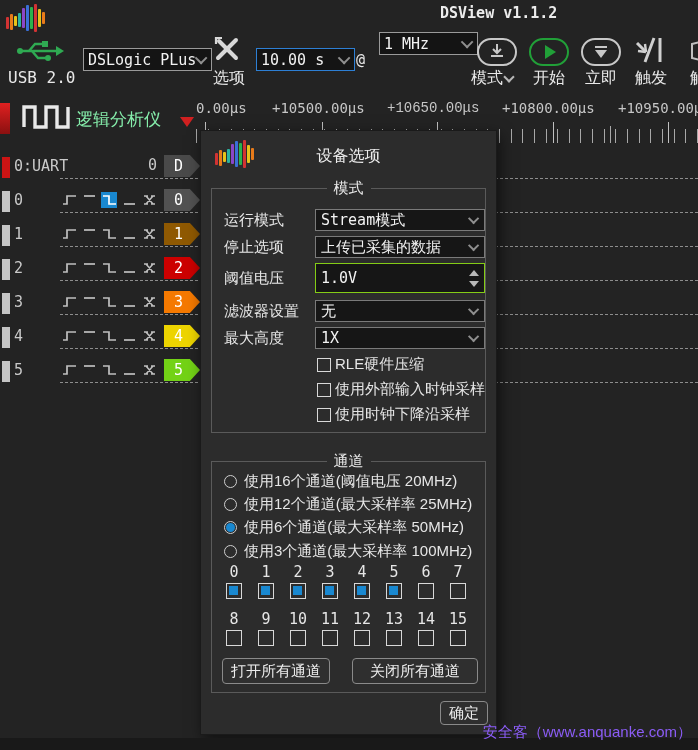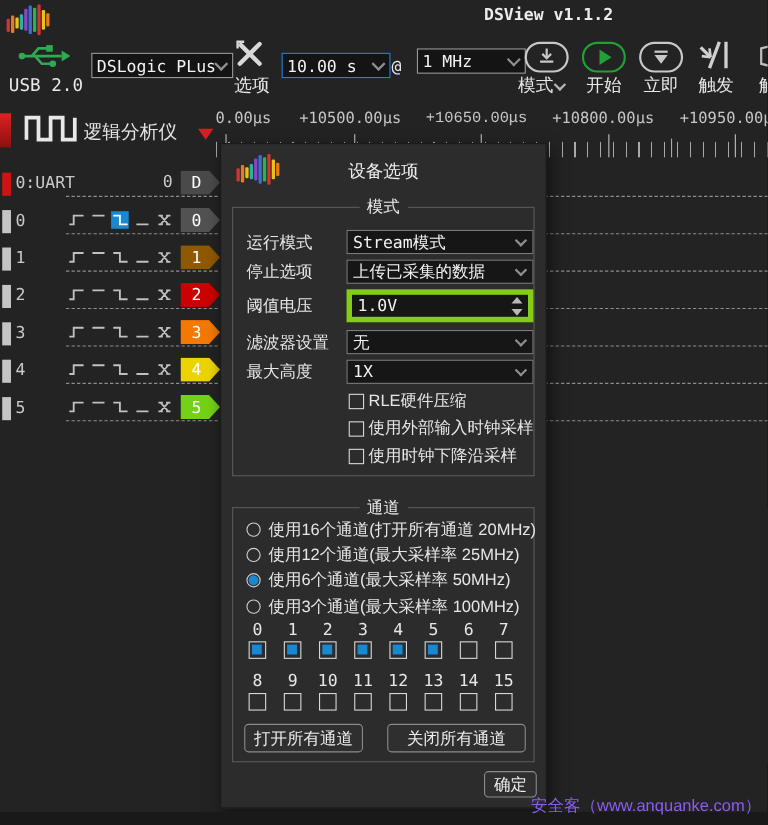--- a/index.html
+++ b/index.html
@@ -35,21 +35,21 @@
   .rlabel{position:absolute;top:100px;font:14px "DejaVu Sans Mono",monospace;color:#c6c6c6;white-space:nowrap;}
   .minticks{position:absolute;left:196px;top:129px;width:502px;height:14px;
             background:repeating-linear-gradient(to right,#a8a8a8 0 1px,transparent 1px 11.65px);}
   .mt{position:absolute;top:122px;width:1px;height:21px;background:#c0c0c0;}
   .mm{position:absolute;top:126px;width:1px;height:17px;background:#a8a8a8;}
   .marker{position:absolute;left:180px;top:117px;width:0;height:0;
           border-left:7px solid transparent;border-right:7px solid transparent;border-top:10px solid #d02020;}
 
   
   .redbar{position:absolute;left:0;top:103px;width:10px;height:31px;background:linear-gradient(#e02020,#8a1010);}
-  .devlabel{position:absolute;left:76px;top:108px;font-size:17px;color:#e5e5e5;}
+  .devlabel{position:absolute;left:76px;top:108px;font-size:17px;color:#86efac;}
 
   
   .row{position:absolute;left:0;width:698px;height:34px;z-index:1;}
   .row .chsq{position:absolute;left:2px;top:7px;width:8px;height:21px;background:#c4c4c4;}
   .row-uart .chsq{background:#cc1414;}
   .row .chlabel{position:absolute;left:14px;top:7px;font:15px "DejaVu Sans Mono",monospace;color:#c9c9c9;}
   .row .dash{position:absolute;left:60px;right:0;top:28px;border-top:1px dashed #8d8d8d;}
   .row .uval{position:absolute;left:148px;top:6px;font:15px "DejaVu Sans Mono",monospace;color:#c9c9c9;}
   .flag{position:absolute;left:164px;top:5px;width:36px;height:22px;
         clip-path:polygon(0 0,72% 0,100% 50%,72% 100%,0 100%);
@@ -76,21 +76,21 @@
                  background:#2c2c2c;padding:0 7px;font-size:15px;color:#e8e8e8;white-space:nowrap;}
   .g-mode{top:57px;height:245px;}
   .g-chan{top:330px;height:232px;}
   .frow{position:absolute;left:0;width:100%;}
   .flabel{position:absolute;left:12px;font-size:15px;color:#e6e6e6;}
   .fcombo{position:absolute;left:103px;width:170px;height:22px;background:#161616;border:1px solid #7a7a7a;
           box-sizing:border-box;display:flex;align-items:center;padding:0 5px;
           font:15px "DejaVu Sans Mono",monospace;color:#f2f2f2;}
   .fcombo .chev{margin-left:auto;width:6px;height:6px;border-left:2px solid #8f8f8f;border-bottom:2px solid #8f8f8f;
                 transform:rotate(-45deg) translateY(-2px);}
-  .fspin{position:absolute;left:103px;width:170px;height:30px;background:#161616;border:5px solid #84cc16;
+  .fspin{position:absolute;left:103px;width:170px;height:30px;background:#161616;border:1px solid #84cc16;
          box-sizing:border-box;display:flex;align-items:center;padding:0 5px;
          font:15px "DejaVu Sans Mono",monospace;color:#f2f2f2;}
   .spinbtns{margin-left:auto;display:flex;flex-direction:column;gap:5px;align-items:center;}
   .tri-up{width:0;height:0;border-left:5px solid transparent;border-right:5px solid transparent;border-bottom:6px solid #b8b8b8;}
   .tri-dn{width:0;height:0;border-left:5px solid transparent;border-right:5px solid transparent;border-top:6px solid #b8b8b8;}
   .cbrow{position:absolute;left:105px;display:flex;align-items:center;gap:4px;font-size:15px;color:#e6e6e6;}
   .cb{width:14px;height:14px;border:1px solid #d8d8d8;box-sizing:border-box;background:transparent;position:relative;flex:none;}
   .cb.checked::after{content:"";position:absolute;left:2px;top:2px;width:8px;height:8px;background:#1988d0;}
   .radiorow{position:absolute;left:12px;display:flex;align-items:center;gap:7px;font-size:15px;color:#e6e6e6;white-space:nowrap;}
   .radio{width:13px;height:13px;border:1px solid #cfcfcf;border-radius:50%;box-sizing:border-box;position:relative;flex:none;}
@@ -158,21 +158,21 @@
   </svg>
   <div class="tlabel" style="left:213px;top:68px;">选项</div>
 
   <div class="combo blue" style="left:256px;top:48px;width:89px;">
     <span>10.00 s</span>
     <span class="chev"></span>
   </div>
 
   <div class="tlabel mono" style="left:356px;top:51px;font-size:15px;">@</div>
 
-  <div class="combo" style="left:379px;top:44px;width:89px;justify-content:center;">
+  <div class="combo" style="left:379px;top:32px;width:89px;justify-content:center;">
     <span>1 MHz</span>
     <span class="chev"></span>
   </div>
 
   <div class="stadium" style="left:477px;top:38px;">
     <svg width="20" height="18" viewBox="0 0 20 18">
       <g stroke="#c8c8c8" stroke-width="2" fill="none">
         <path d="M10 1 V9"></path>
           <path d="M6 6 L10 10 L14 6"></path>
           <path d="M4 13 H16"></path>
@@ -514,21 +514,21 @@
         <span class="cb"></span>
         <span>使用时钟下降沿采样</span>
       </div>
     </div>
 
     <div class="group g-chan">
       <span class="legend">通道</span>
 
       <div class="radiorow" style="top:10px;">
         <span class="radio"></span>
-        <span>使用16个通道(打开所有通道 20MHz)</span>
+        <span>使用16个通道(阈值电压 20MHz)</span>
       </div>
       <div class="radiorow" style="top:33px;">
         <span class="radio"></span>
         <span>使用12个通道(最大采样率 25MHz)</span>
       </div>
       <div class="radiorow" style="top:56px;">
         <span class="radio selected"></span>
         <span>使用6个通道(最大采样率 50MHz)</span>
       </div>
       <div class="radiorow" style="top:80px;">

